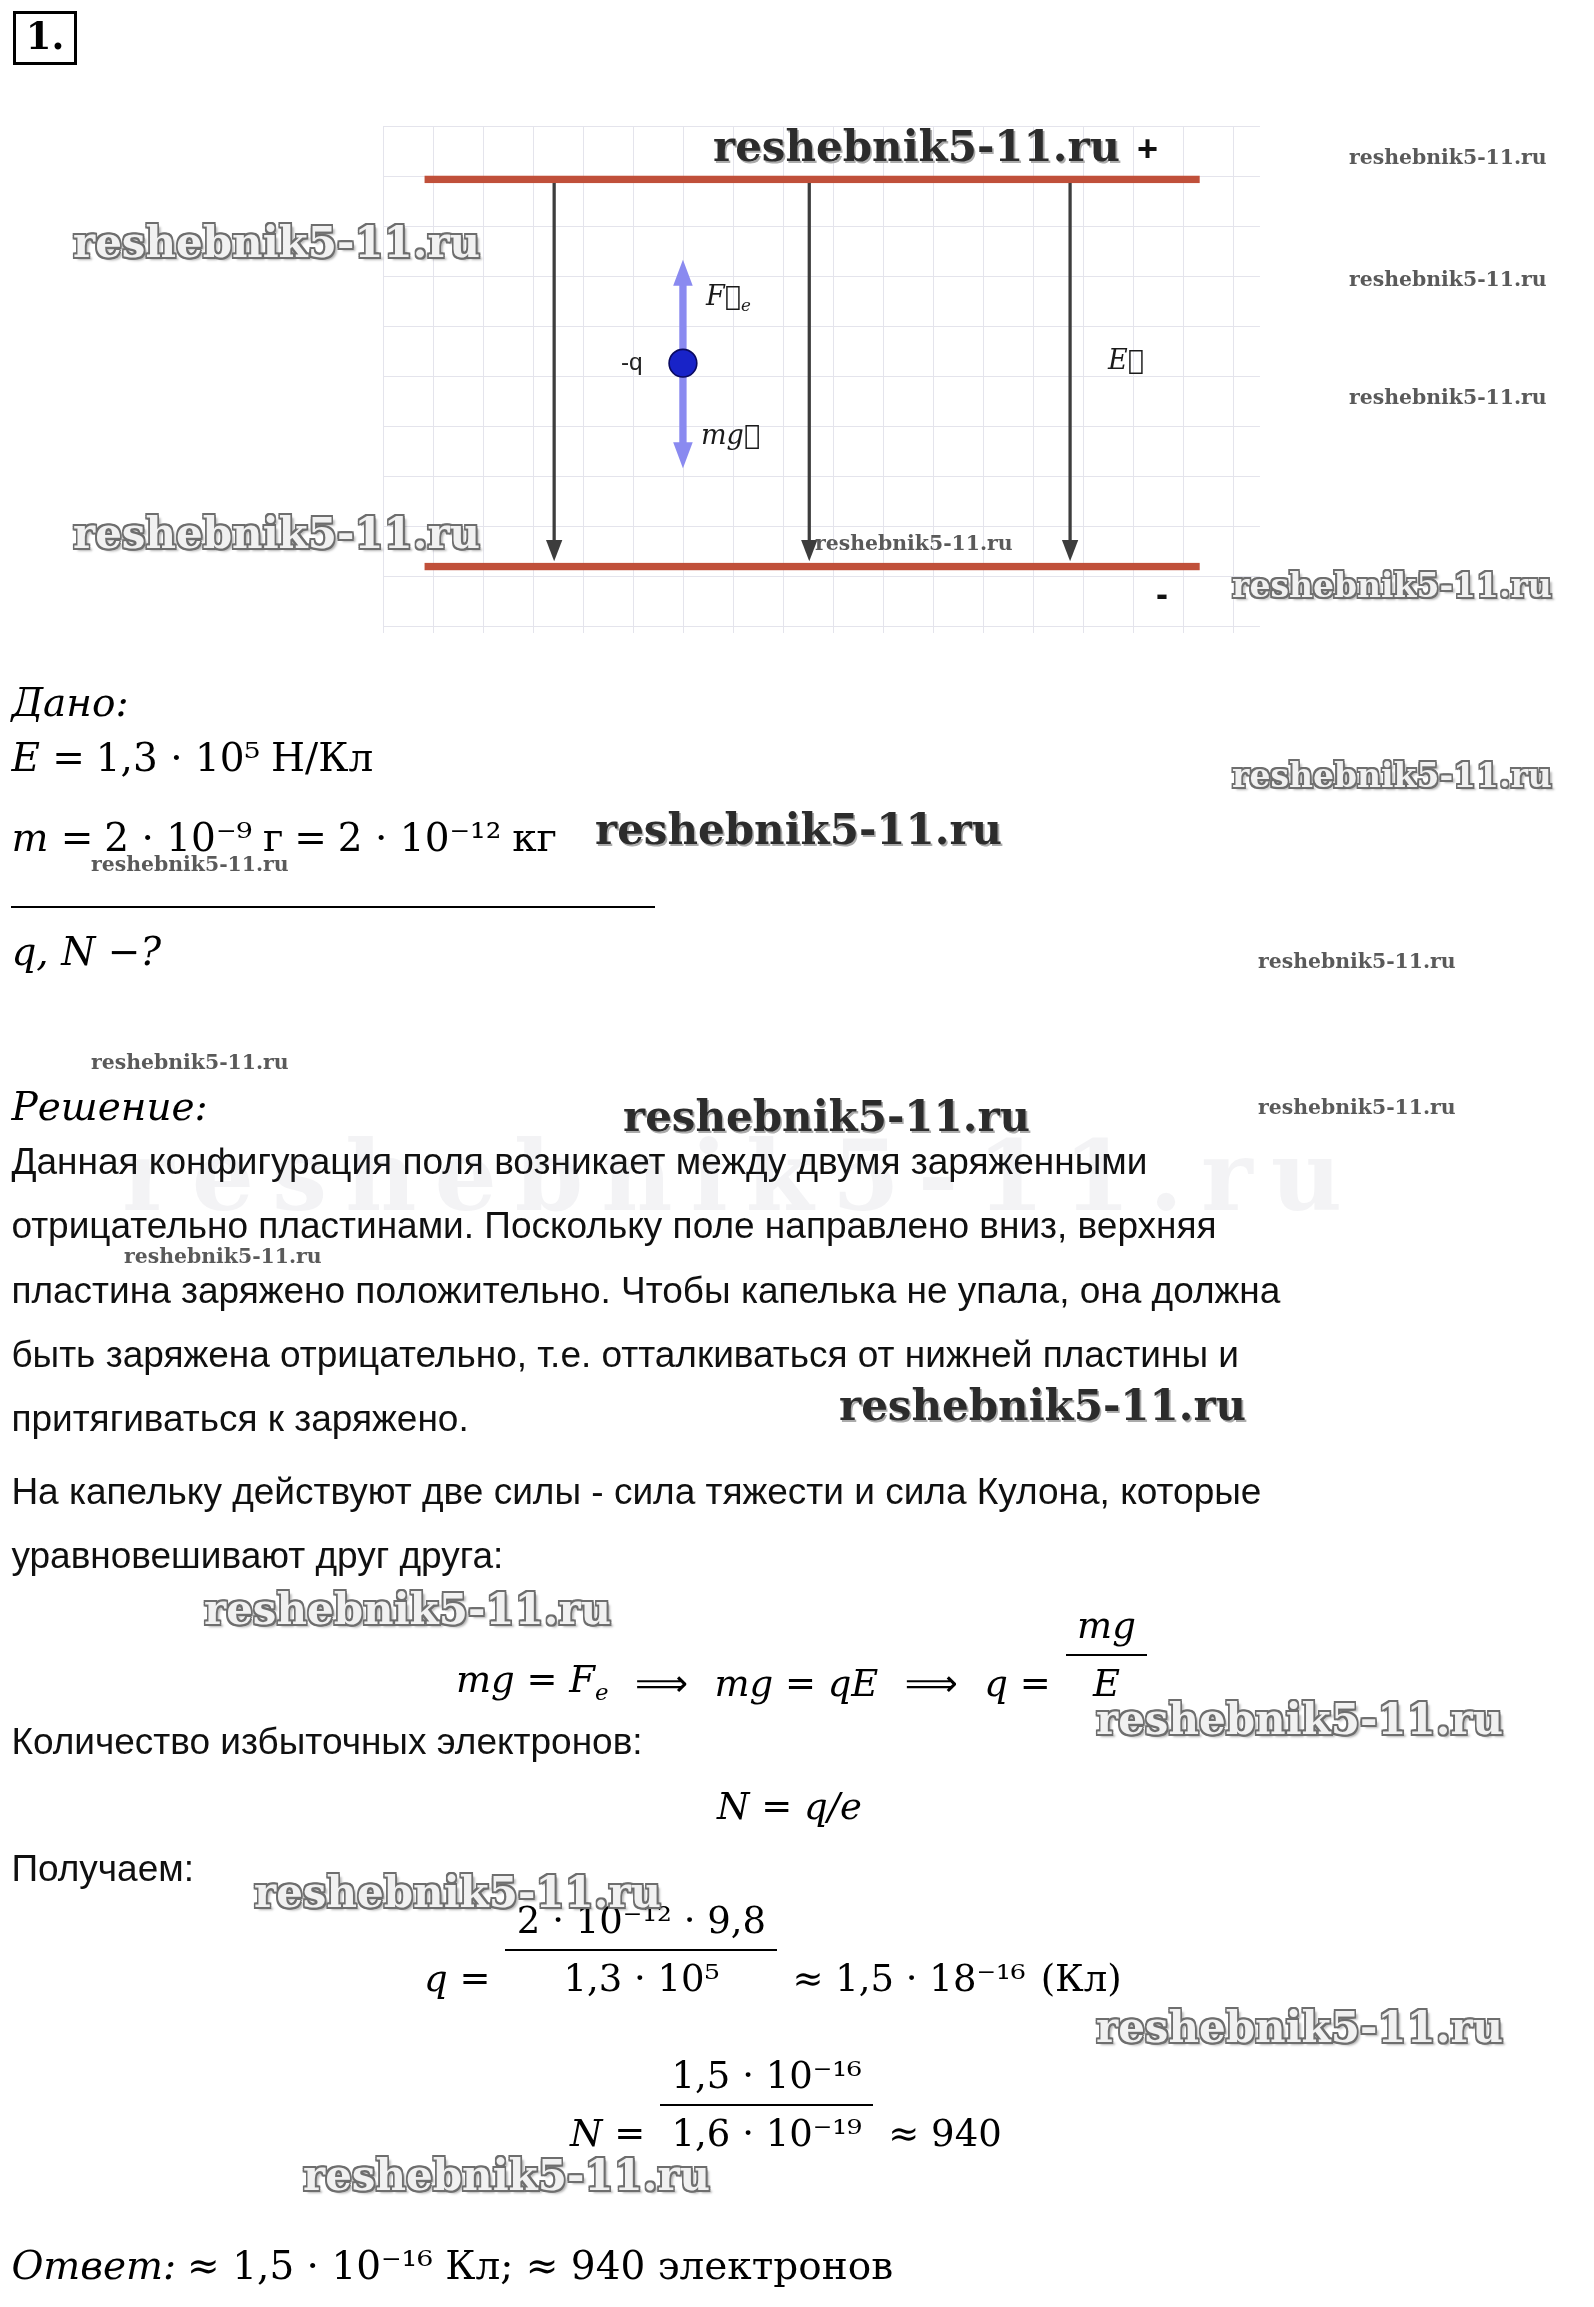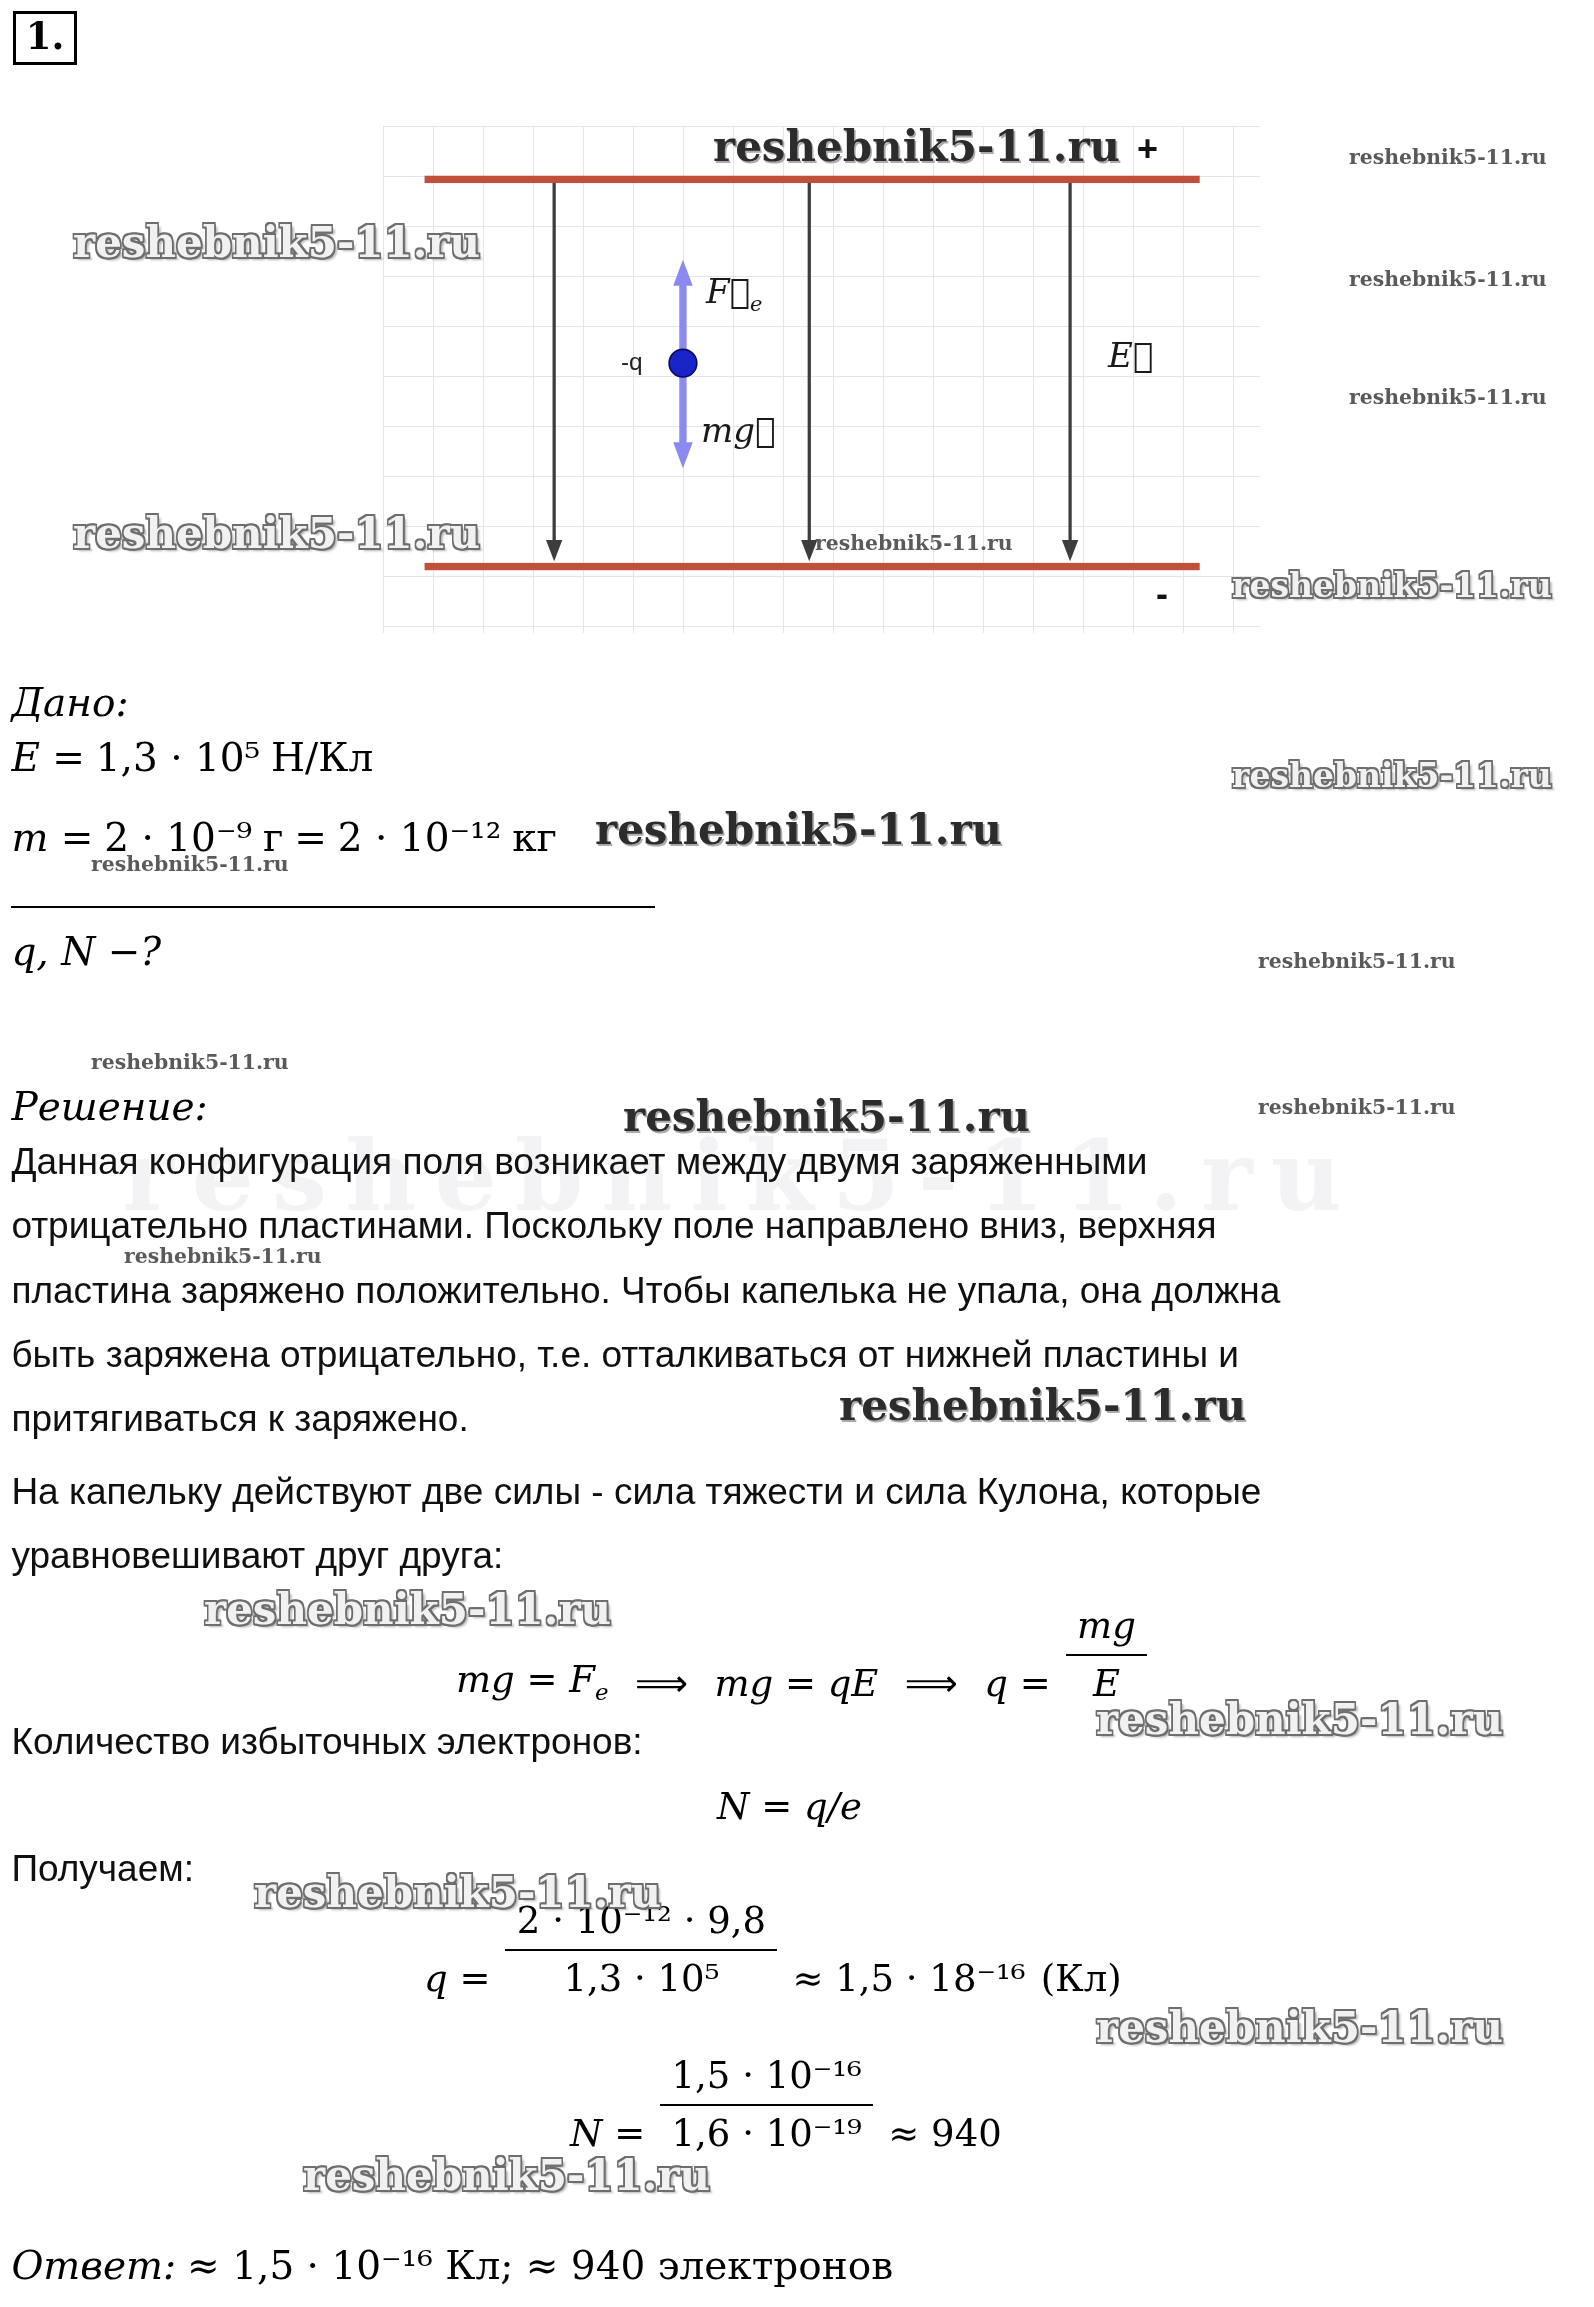--- a/index.html
+++ b/index.html
@@ -28,21 +28,21 @@
     width:877px; height:507px;
     background-color:#fff;
     background-image:
       linear-gradient(#e4e4ec 0.8px, transparent 0.8px),
       linear-gradient(90deg, #e4e4ec 0.8px, transparent 0.8px);
     background-size:50px 50px;
     z-index:1;
   }
   #diagram svg { position:absolute; left:0; top:0; }
   .dlabel { position:absolute; white-space:nowrap; }
-  .veclabel { font-family:"DejaVu Serif", serif; font-style:italic; font-size:34px; color:#1a1a1a; }
+  .veclabel { font-family:"DejaVu Serif", serif; font-style:italic; font-size:27px; color:#1a1a1a;margin-top:9px; }
   .charge-label { font-family:"Liberation Sans", sans-serif; font-size:24.4px; color:#222; }
   .sign-label { font-family:"Liberation Sans", sans-serif; font-weight:bold; font-size:36px; color:#111; }
 
   
   .tline { position:absolute; font-size:39px; white-space:nowrap; }
   .para-line {
     position:absolute; font-family:"Liberation Sans", sans-serif;
     font-size:37px; white-space:nowrap; color:#101010;
   }
   .mi { font-family:"DejaVu Serif", serif; font-style:italic; }

